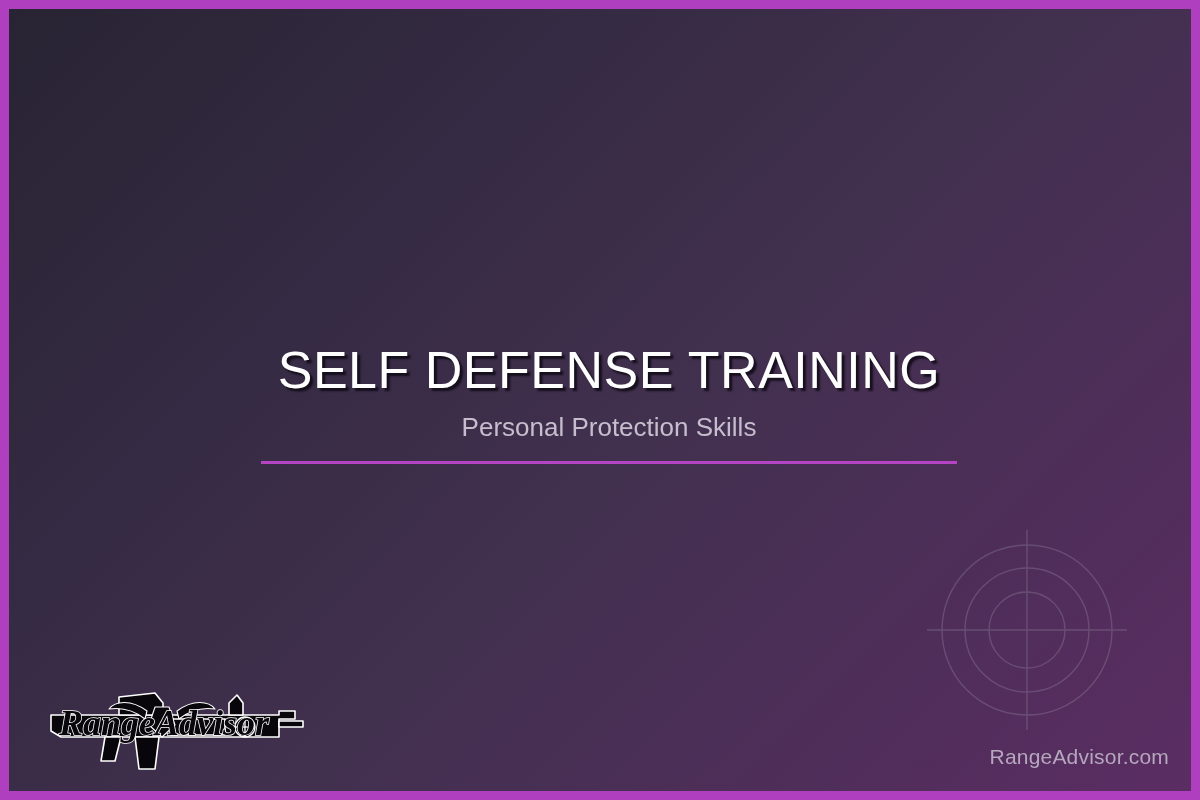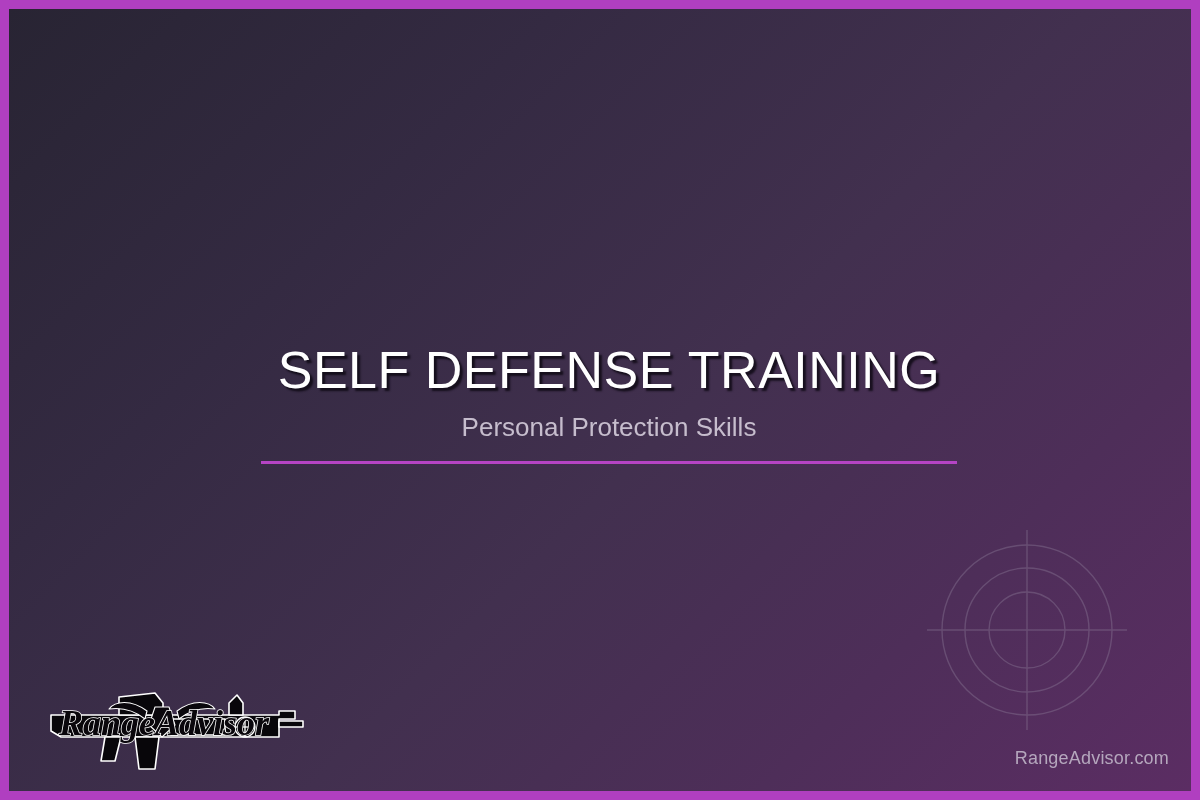--- a/index.html
+++ b/index.html
@@ -86,21 +86,21 @@
     display: block;
     width: 100%;
     height: 100%;
   }
 
   
   .site-url {
     position: absolute;
     right: 22px;
     bottom: 22px;
-    font-size: 18px;
+    font-size: 21px;
     color: #b5a7bd;
     letter-spacing: 0.2px;
     white-space: nowrap;
   }
 </style>
 </head>
 <body>
 
 <div class="slide">
 

